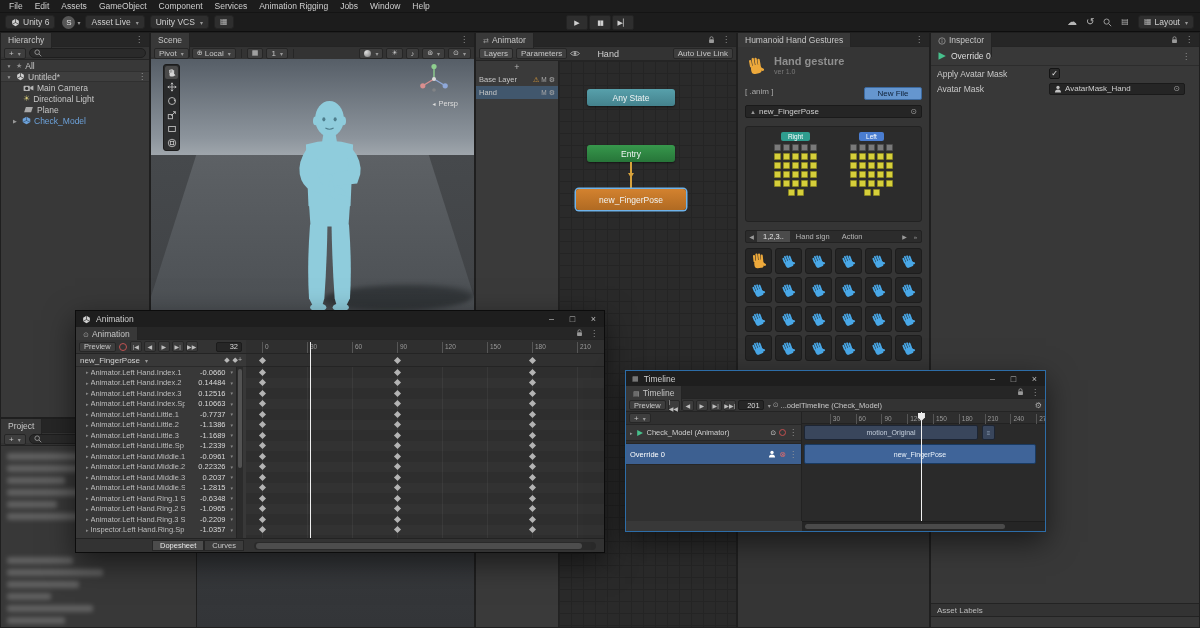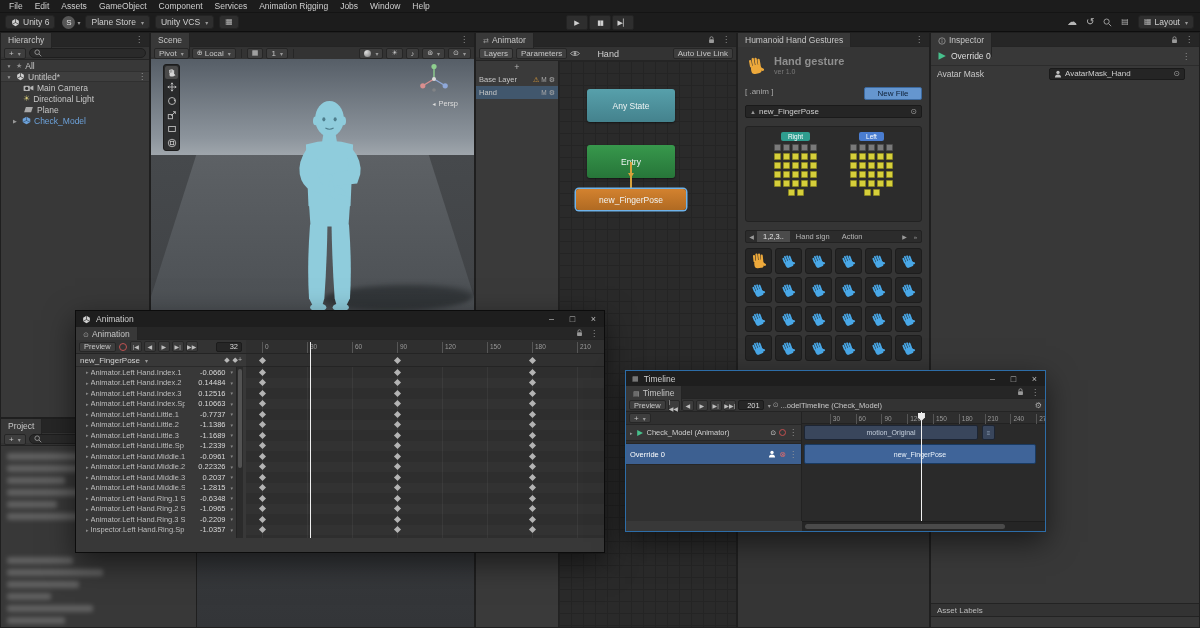--- a/index.html
+++ b/index.html
@@ -56,21 +56,21 @@
 #axis-gizmo{position:absolute;right:22px;top:2px}
 #persp{position:absolute;right:16px;top:40px;font-size:7.5px;color:#dcdcdc;display:flex;gap:3px;align-items:center}
 
 
 #anim-layers{position:absolute;left:0;top:28px;width:83px;bottom:0;background:#3a3a3a;border-right:1px solid #222}
 .layer-row{height:13px;display:flex;align-items:center;gap:2px;padding:0 3px;font-size:7.5px;color:#c6c6c6;white-space:nowrap}
 .layer-row.selected{background:#41576d}
 #graph{position:absolute;left:83px;top:28px;right:0;bottom:0;background:#2a2a2a;
  background-image:linear-gradient(#242424 1px,transparent 1px),linear-gradient(90deg,#242424 1px,transparent 1px),linear-gradient(#1e1e1e 1px,transparent 1px),linear-gradient(90deg,#1e1e1e 1px,transparent 1px);
  background-size:12px 12px,12px 12px,60px 60px,60px 60px}
-.gnode{position:absolute;height:33px;border-radius:3px;display:flex;align-items:center;justify-content:center;font-size:8.5px;color:#f0f4f4;box-shadow:0 1px 2px rgba(0,0,0,.5)}
+.gnode{position:absolute;height:17px;border-radius:3px;display:flex;align-items:center;justify-content:center;font-size:8.5px;color:#f0f4f4;box-shadow:0 1px 2px rgba(0,0,0,.5)}
 .gn-any{background:linear-gradient(#57a0ab,#44828d)}
 .gn-entry{background:linear-gradient(#37984c,#277539)}
 .gn-state{background:linear-gradient(#d3822f,#b06a22);box-shadow:0 0 0 1.5px #6fb3ea,0 1px 2px rgba(0,0,0,.5)}
 .garrow{position:absolute;width:1.5px;background:#d7a23c}
 .garrow-head{position:absolute;width:0;height:0;border-left:3.5px solid transparent;border-right:3.5px solid transparent;border-top:5px solid #d7a23c}
 
 
 #gest-content{position:absolute;left:0;right:0;top:14px;bottom:0;padding:8px 7px;background:#353535}
 .gh-title{font-size:11px;font-weight:bold;color:#8f8f8f}
 .gh-ver{font-size:7px;color:#7a7a7a;margin-top:1px}
@@ -229,21 +229,21 @@
 <div id="toolbar">
   <div class="tbtn">
     <svg width="9" height="9">
           <use href="#sym-unity"></use>
         </svg>
     <span>Unity 6</span>
   </div>
   <div id="account">S</div>
   <span class="caret">▾</span>
   <div class="tbtn">
-    <span>Plane Store</span>
+    <span>Asset Live</span>
         <span class="caret">▾</span>
   </div>
   <div class="tbtn">
     <span>Unity VCS</span>
         <span class="caret">▾</span>
   </div>
   <div class="tbtn">
         <span class="icon-glyph" style="font-size:8px">▦</span>
       </div>
   <div id="transport">
@@ -781,20 +781,24 @@
   </div>
   <div class="insp-row" style="height:19px;border-bottom:1px solid #2c2c2c">
     <svg width="10" height="10">
           <use href="#sym-tri"></use>
         </svg>
     <span style="color:#dedede">Override 0</span>
     <div class="grow"></div>
     <span class="kebab">⋮</span>
   </div>
   <div class="insp-row">
+    <span class="insp-label">Apply Avatar Mask</span>
+    <div class="checkbox" id="avatar-mask-checkbox">✓</div>
+  </div>
+  <div class="insp-row">
     <span class="insp-label">Avatar Mask</span>
     <div class="objfield grow" style="height:12px;margin-right:8px">
       <svg width="8" height="8" style="color:#c0c0c0">
             <use href="#sym-person" fill="currentColor"></use>
           </svg>
       <span style="flex:1;overflow:hidden">AvatarMask_Hand</span>
       <span style="color:#9a9a9a;font-size:8px">⊙</span>
     </div>
   </div>
   <div id="asset-labels">
@@ -1075,20 +1079,28 @@
           <div class="a-key" style="left: 148.5px;"></div>
           <div class="a-key" style="left: 283.5px;"></div>
         </div>
         <div class="a-dope-row alt" style="top: 157.5px;">
           <div class="a-key" style="left: 13.5px;"></div>
           <div class="a-key" style="left: 148.5px;"></div>
           <div class="a-key" style="left: 283.5px;"></div>
         </div>
       </div>
   <div id="anim-playhead" style="left: 234px;"></div>
+  <div id="aw-bottom">
+    <div style="width:76px"></div>
+    <div class="dsbtn active">Dopesheet</div>
+    <div class="dsbtn">Curves</div>
+    <div class="hscroll" style="left:178px;right:8px;top:3px">
+          <div class="hthumb" style="left:2px;right:14px"></div>
+        </div>
+  </div>
 </div>
 
 <div class="floatwin" id="timeline-window">
   <div class="os-titlebar">
     <span style="font-size:7px;color:#9a9a9a">▦</span>
     <span class="os-title">Timeline</span>
     <div class="os-buttons">
       <div class="os-btn">–</div>
       <div class="os-btn">□</div>
       <div class="os-btn">×</div>

